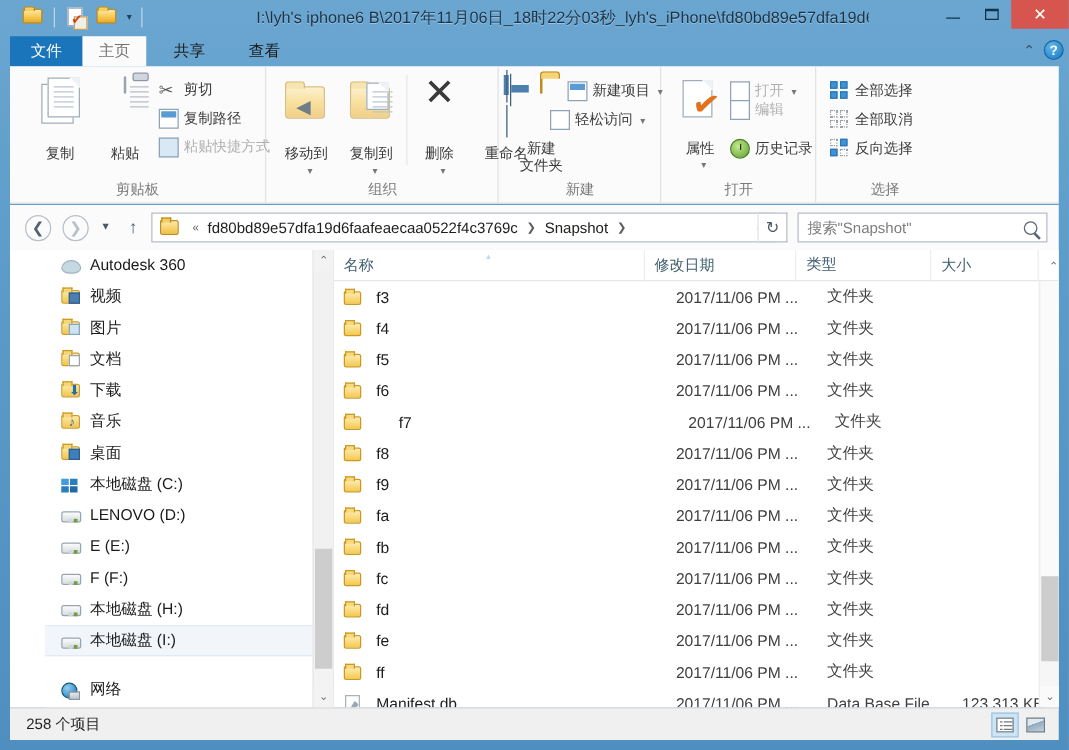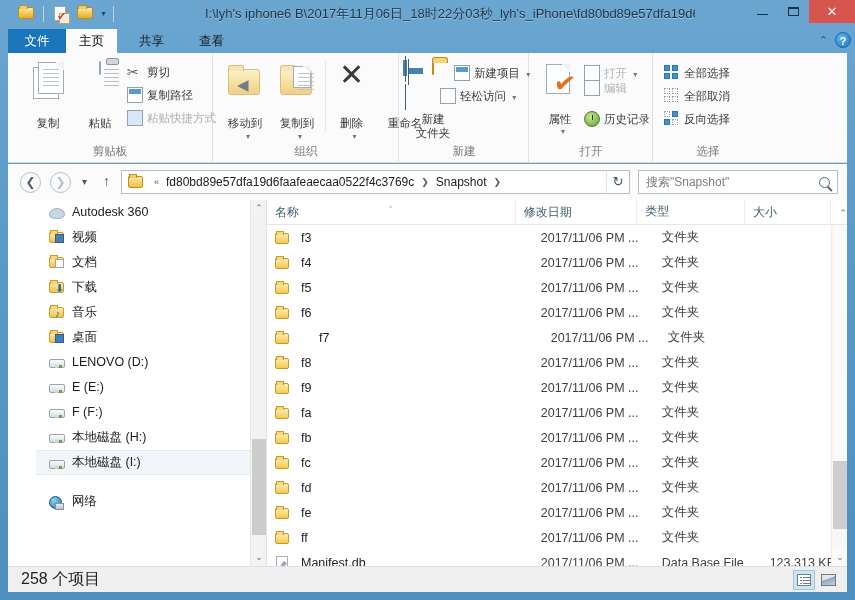--- a/index.html
+++ b/index.html
@@ -71,21 +71,21 @@
 
   
   #ribbon-tabs {
     position:absolute; left:8px; top:29px; width:839px; height:24px;
   }
   .tab {
     position:absolute; top:0; height:24px; line-height:24px;
     padding:0 13px; font-size:12.5px; color:#1b1b1b; white-space:nowrap;
   }
   .tab.file { background:#1b75bb; color:#fff; }
-  .tab.active { background:#fbfbfb; color:#000000; }
+  .tab.active { background:#fbfbfb; color:#737373; }
   #ribbon-right {
     position:absolute; right:4px; top:32px; display:flex; align-items:center; gap:7px;
   }
   .collapse-caret { color:#33536b; font-size:11px; }
   .help-ico {
     width:16px; height:16px; border-radius:50%;
     background:radial-gradient(circle at 35% 30%, #5fb6ea, #1c79c0);
     color:#fff; font-size:11px; font-weight:bold; text-align:center; line-height:16px;
     border:1px solid #1566a8;
   }
@@ -391,21 +391,21 @@
     position:absolute; right:0; top:0; width:16px; height:366px;
     background:#f6f6f6; border-left:1px solid #ededed;
   }
 
   
   #statusbar {
     position:absolute; left:8px; top:566px; width:839px; height:26px;
     background:#f0f0f0; border-top:1px solid #dedede;
     display:flex; align-items:center;
   }
-  #status-count { font-size:16px; color:#1f1f1f; padding-left:13px; }
+  #status-count { font-size:12px; color:#1f1f1f; padding-left:13px; }
   #view-btns { margin-left:auto; display:flex; gap:2px; padding-right:8px; }
   .vbtn {
     width:22px; height:20px; display:flex; align-items:center; justify-content:center;
     position:relative;
   }
   .vbtn.active { background:#cde4f5; border:1px solid #9cc4e0; }
   .v-details { position:relative; width:14px; height:12px; border:1px solid #6d7c88; background:#fff;}
   .v-details:after {
     content:""; position:absolute; left:5px; top:2px; width:7px; height:1px; background:#6d7c88;
     box-shadow:0 3px 0 #6d7c88, 0 6px 0 #6d7c88;
@@ -626,34 +626,46 @@
       <div id="nav-items">
           <div class="nav-item"><span class="nic">
               <span class="ni-cloud"></span>
             </span><span>Autodesk 360</span></div>
           <div class="nav-item"><span class="nic">
               <span class="ni-folder"></span>
               <span class="ni-badge" style="background:#4c7fb0;border:1px solid #2f5f8c;"></span>
             </span><span>视频</span></div>
           <div class="nav-item"><span class="nic">
               <span class="ni-folder"></span>
+              <span class="ni-badge" style="background:#cfe3ef;border:1px solid #85a8bf;"></span>
+            </span><span>图片</span></div>
+          <div class="nav-item"><span class="nic">
+              <span class="ni-folder"></span>
               <span class="ni-badge" style="background:#fff;border:1px solid #9aa4ad;"></span>
             </span><span>文档</span></div>
           <div class="nav-item"><span class="nic">
               <span class="ni-folder"></span>
               <span class="ni-badge" style="background:none;border:none;color:#1f6fb5;font-size:11px;line-height:9px;">⬇</span>
             </span><span>下载</span></div>
           <div class="nav-item"><span class="nic">
               <span class="ni-folder"></span>
               <span class="ni-badge" style="background:none;border:none;color:#2f6fa8;font-size:10px;line-height:9px;">♪</span>
             </span><span>音乐</span></div>
           <div class="nav-item"><span class="nic">
               <span class="ni-folder"></span>
               <span class="ni-badge" style="background:#3f7fbc;border:1px solid #2b5f91;"></span>
             </span><span>桌面</span></div>
+          <div class="nav-item"><span class="nic">
+              <span class="ni-win">
+                <i></i>
+                <i></i>
+                <i></i>
+                <i></i>
+              </span>
+            </span><span>本地磁盘 (C:)</span></div>
           <div class="nav-item"><span class="nic">
               <span class="ni-drive"></span>
             </span><span>LENOVO (D:)</span></div>
           <div class="nav-item"><span class="nic">
               <span class="ni-drive"></span>
             </span><span>E (E:)</span></div>
           <div class="nav-item"><span class="nic">
               <span class="ni-drive"></span>
             </span><span>F (F:)</span></div>
           <div class="nav-item"><span class="nic">

